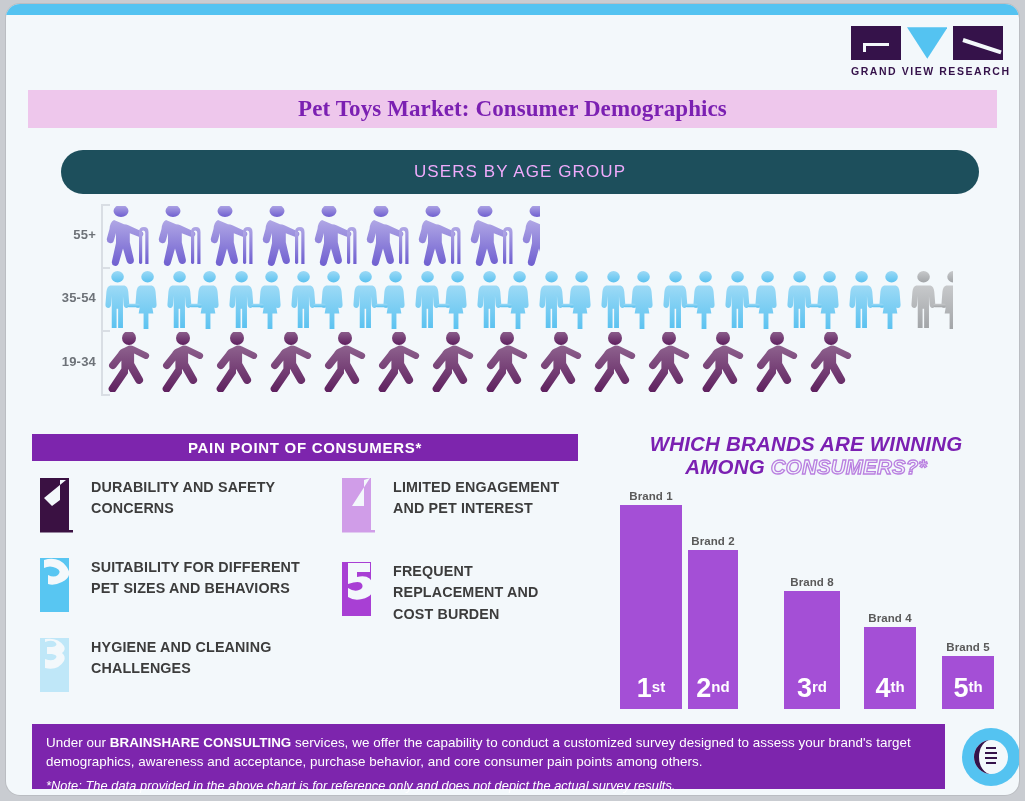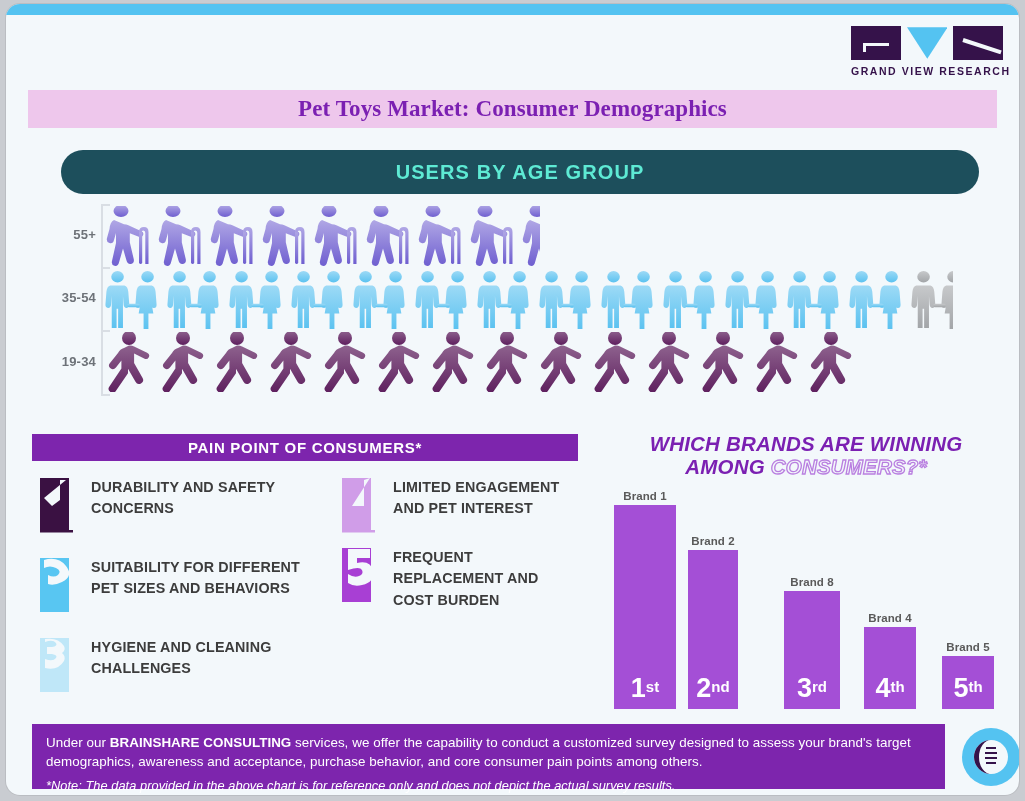--- a/index.html
+++ b/index.html
@@ -42,21 +42,21 @@
   #title-band .t{
     font-size:23px;font-weight:bold;color:#7b20b2;letter-spacing:.1px;
     font-family:Liberation Serif, serif;
   }
 
   
   #age-banner{
     position:absolute;left:55px;top:146px;width:918px;height:44px;
     background:#1d4f5c;border-radius:22px;display:flex;align-items:center;justify-content:center;
   }
-  #age-banner .t{color:#5eead4;font-size:20px;font-weight:bold;letter-spacing:1.1px;}
+  #age-banner .t{color:#f0abfc;font-size:17px;font-weight:normal;letter-spacing:1.1px;}
 
   
   #picto{position:absolute;left:50px;top:198px;width:900px;height:200px;}
   .axis-v{position:absolute;left:45px;top:2px;width:2px;height:192px;background:#d9dee4;}
   .tickline{position:absolute;left:45px;width:9px;height:2px;background:#d9dee4;}
   .prow{position:absolute;left:47px;height:60px;display:flex;align-items:flex-end;overflow:hidden;}
   .rowlabel{
     position:absolute;left:0;width:40px;text-align:right;font-size:13px;font-weight:bold;
     color:#6d7278;letter-spacing:.2px;
   }
@@ -769,37 +769,37 @@
       <div class="pp-col pp-colB" id="ppcolB">
           <div class="pp-item" style="margin-top: 0px;">
             <div class="pp-num"><svg width="45" height="62" viewBox="0 0 45 62">
                 <path d="M8 4 L37 4 L37 58 L8 58 Z" fill="#d09de8"></path>
                 <path d="M36 4 L18 32 L30 32 L30 6 L36 4 Z" fill="#f3f8fb"></path>
                 <path d="M8 34 L37 34 L37 42 L8 42 Z" fill="#d09de8"></path>
                 <rect x="8" y="56" width="33" height="2.5" fill="#d09de8"></rect>
               </svg></div>
             <div class="pp-txt">LIMITED ENGAGEMENT AND PET INTEREST</div>
           </div>
-          <div class="pp-item" style="margin-top: 8px;">
+          <div class="pp-item" style="margin-top: 22px;">
             <div class="pp-num"><svg width="45" height="62" viewBox="0 0 45 62">
                 <path d="M8 4 L37 4 L37 58 L8 58 Z" fill="#a83fd4"></path>
                 <path d="M14 5 l22 0 l0 9 l-13 0 l0 5 q14 -3 16 8 q2 11 -11 14 q-8 2 -14 -2 l0 -9 q6 4 11 2 q5 -2 3 -6 q-2 -4 -14 0 Z" fill="#f3f8fb"></path>
               </svg></div>
             <div class="pp-txt">FREQUENT REPLACEMENT AND COST BURDEN</div>
           </div>
         </div>
     </div>
 
     <div id="brands">
       <div id="brands-title">
         <span class="l1">WHICH BRANDS ARE WINNING</span>
         <span class="l2"><span>AMONG </span><span class="hollow">CONSUMERS?*</span></span>
       </div>
       <div id="bars">
-          <div class="bar-wrap" style="left: 2px; width: 62px; height: 224px;">
+          <div class="bar-wrap" style="left: 8px; width: 62px; height: 224px;">
             <div class="bar-label" style="bottom: 207px;">Brand 1</div>
             <div class="bar" style="height: 204px; background: rgb(164, 79, 214); position: absolute; bottom: 0px; left: 0px; width: 100%;">
               <div class="rank">
                 <span>1</span>
                 <sup>st</sup>
               </div>
             </div>
           </div>
           <div class="bar-wrap" style="left: 76px; width: 50px; height: 179px;">
             <div class="bar-label" style="bottom: 162px;">Brand 2</div>

